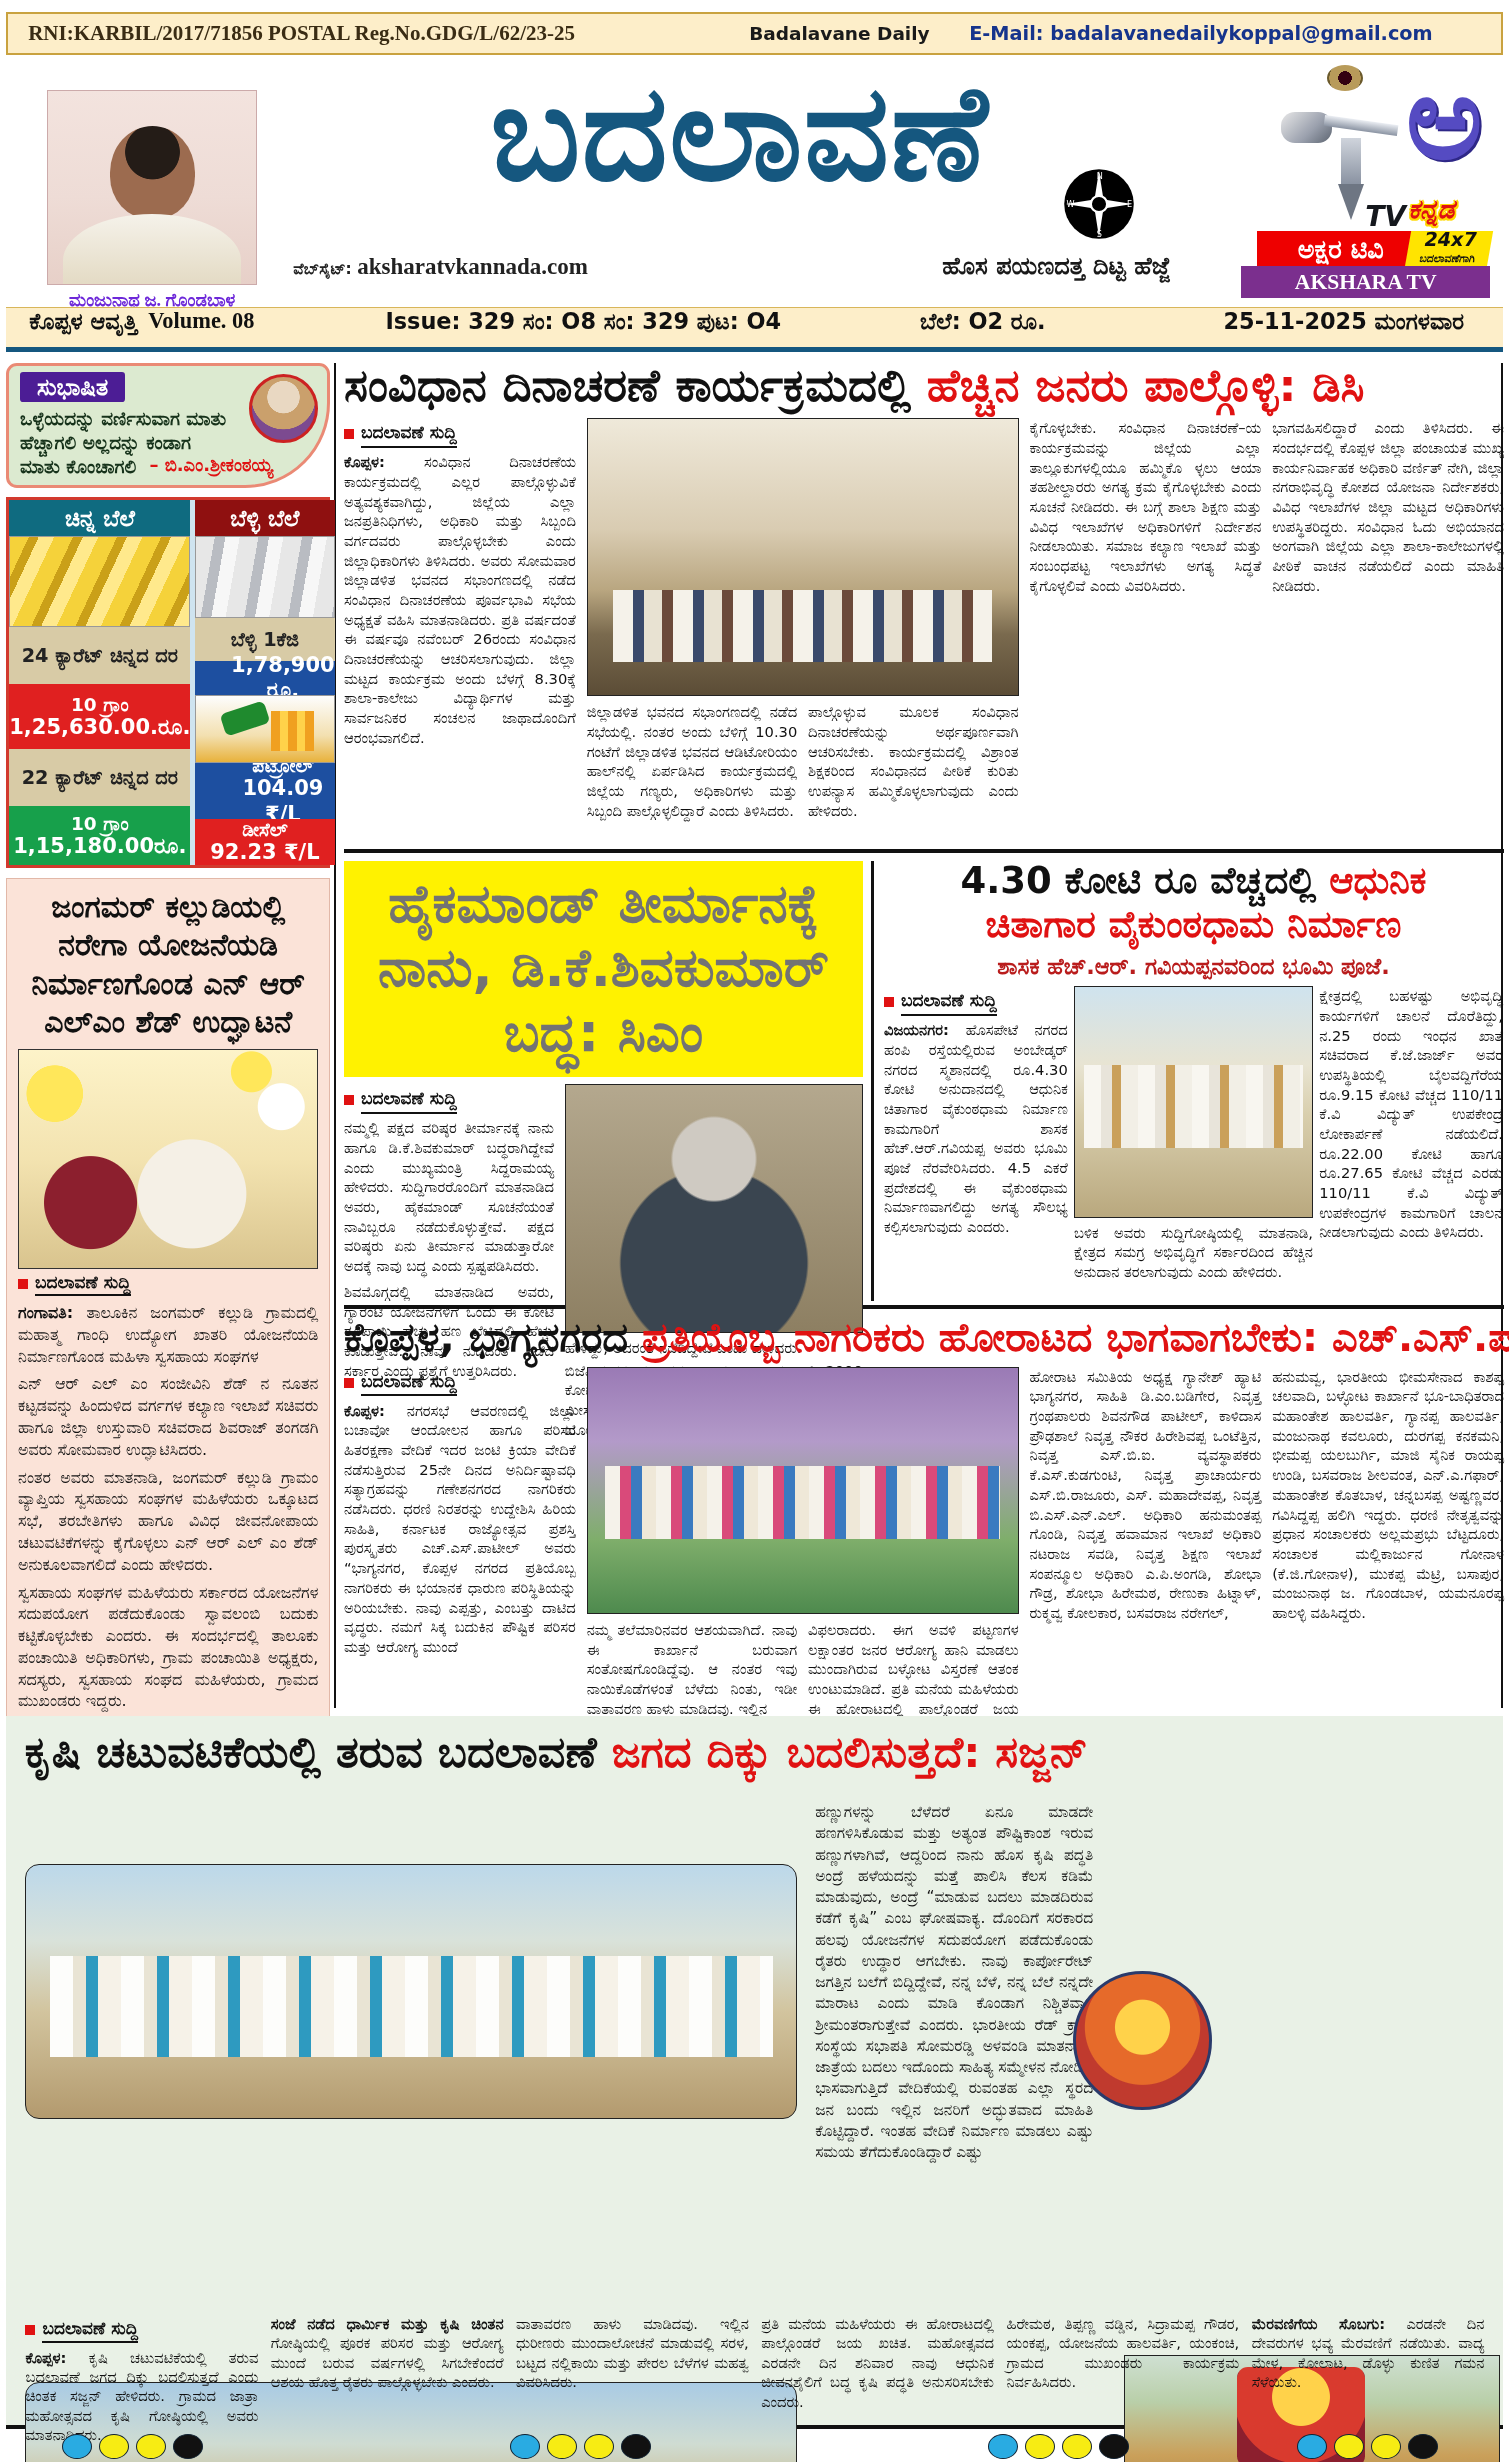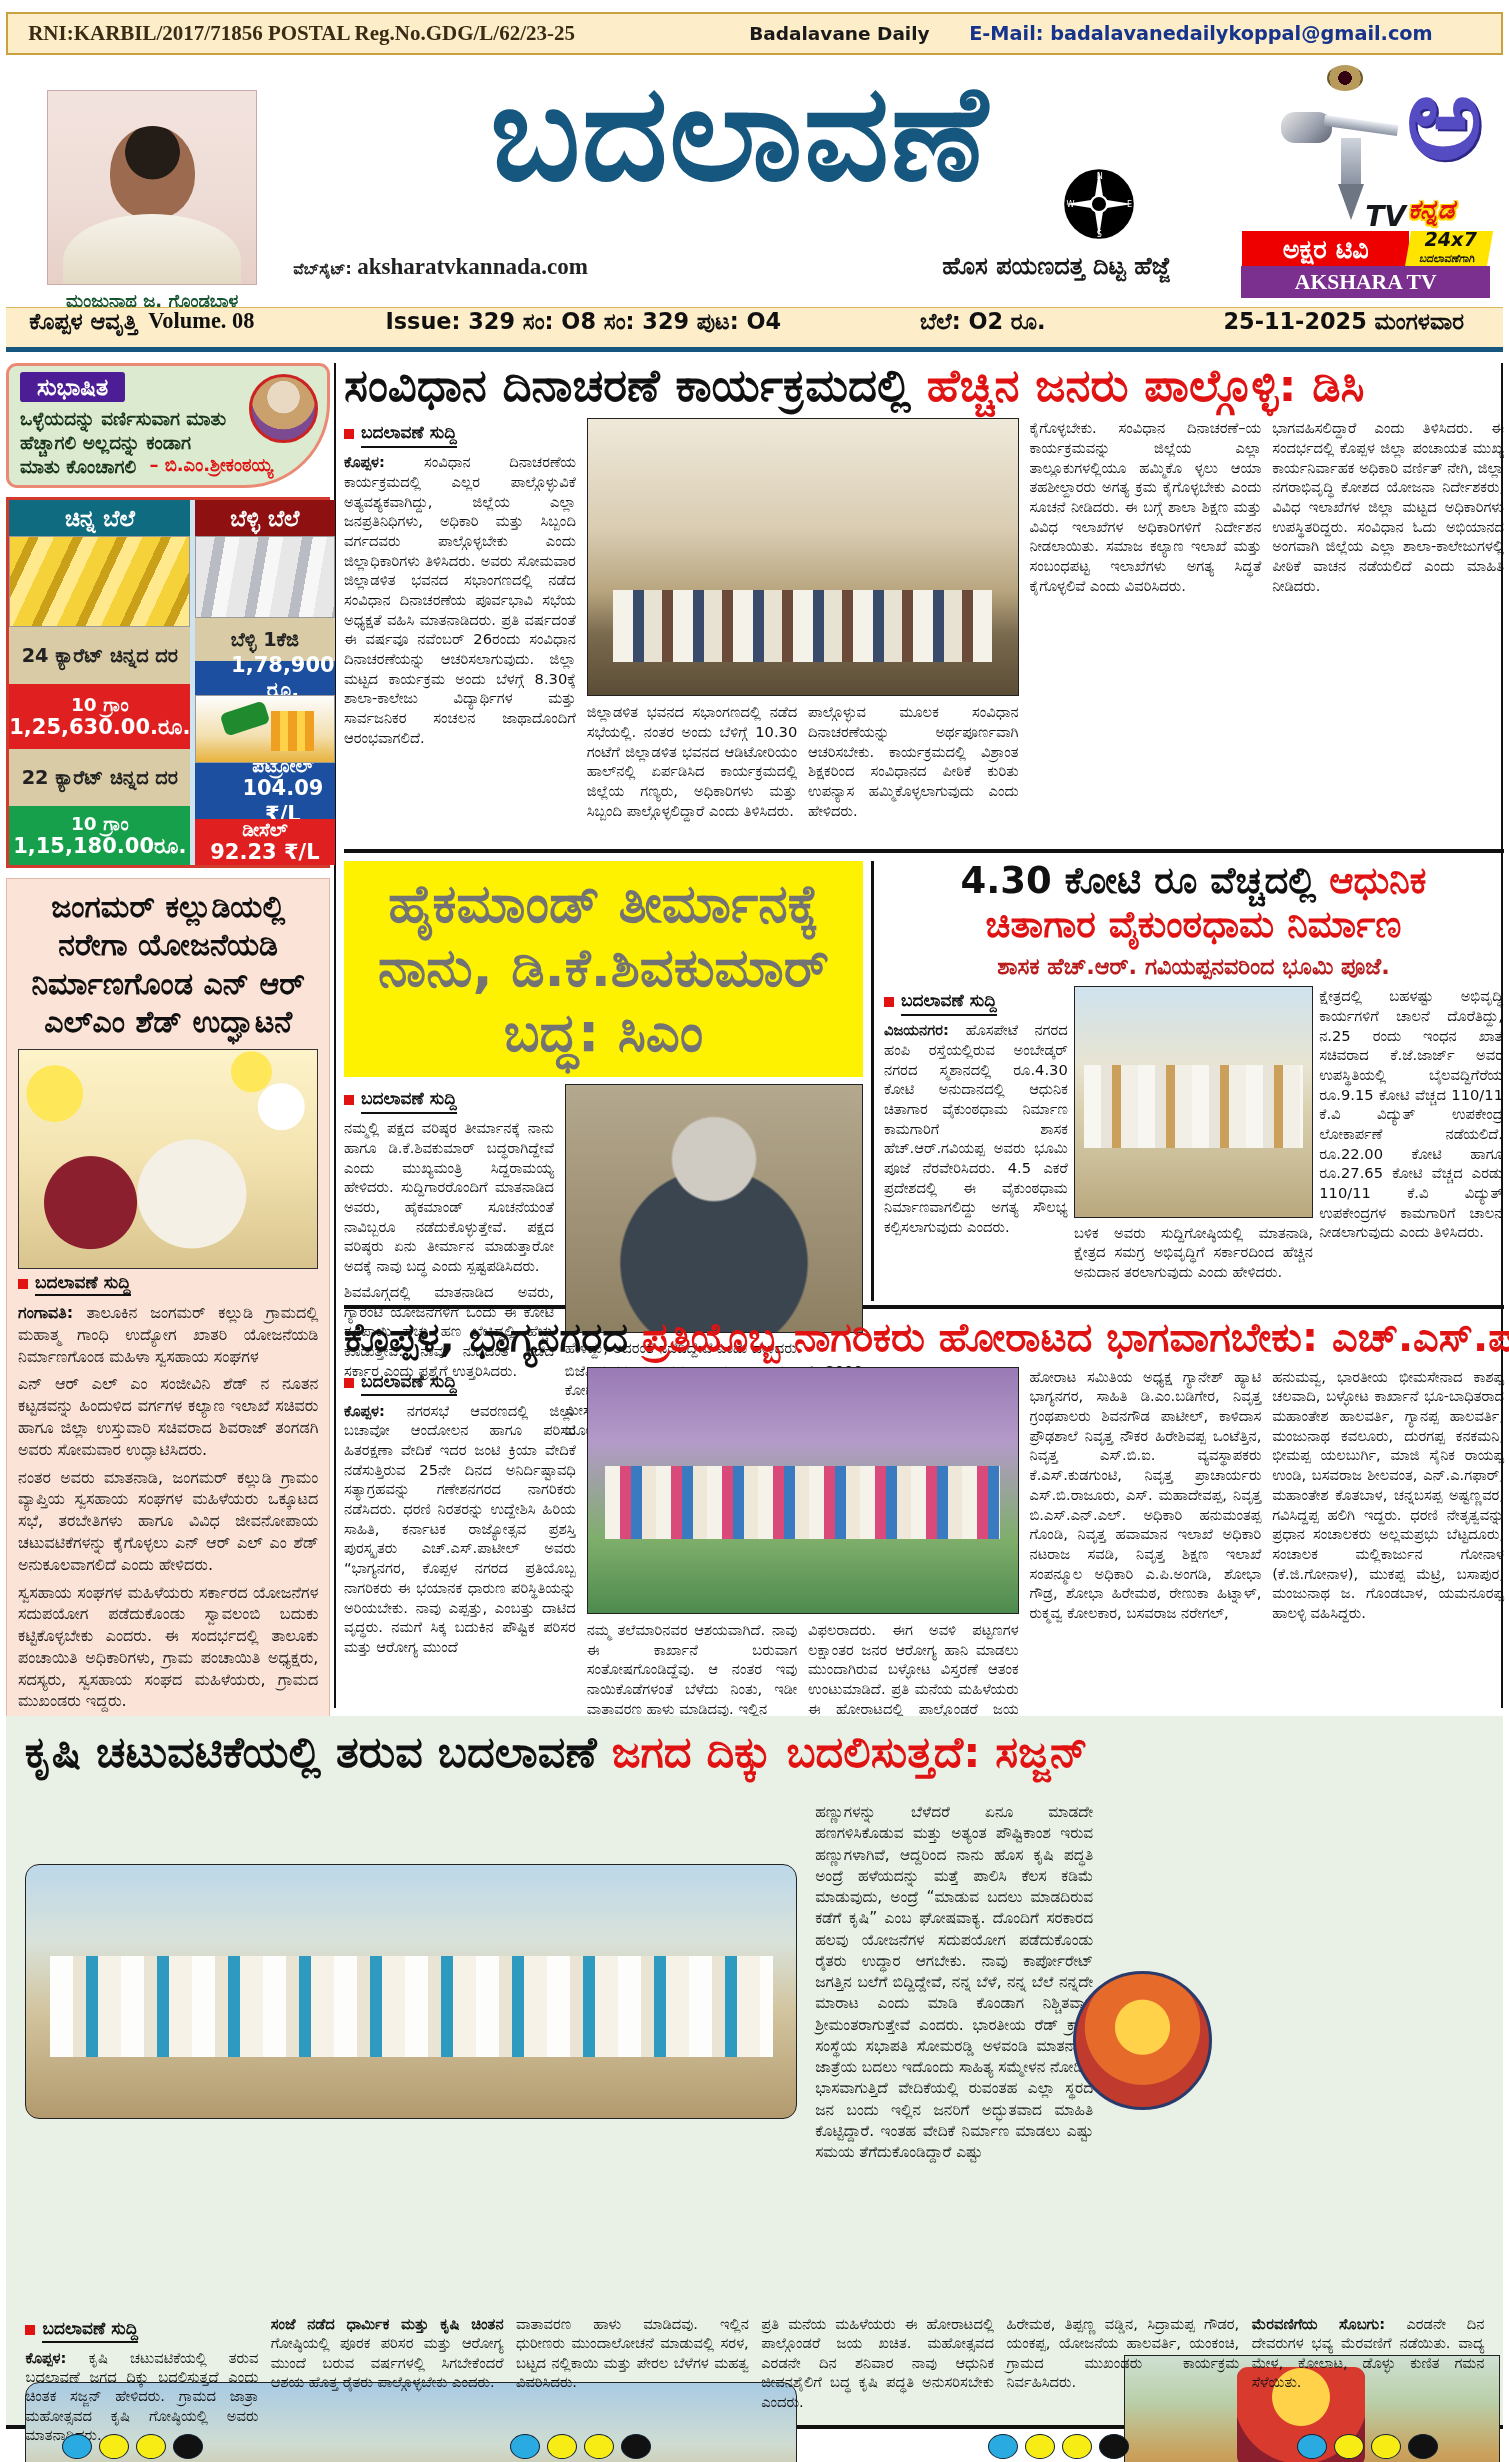--- a/index.html
+++ b/index.html
@@ -10,38 +10,38 @@
   .topbar .rni{margin-left:20px;font-family:"Liberation Serif",serif;font-size:21px;font-weight:700;color:#3a2c14;}
   .topbar .center{position:absolute;left:741px;font-size:18.5px;font-weight:700;color:#1a1a1a;}
   .topbar .email{position:absolute;left:961px;font-size:19.3px;font-weight:700;color:#16348c;}
   
   .masthead{top:59px;left:6.2px;width:1497px;height:247px;background:#fff;}
   .editor{left:34px;top:31px;width:224px;text-align:center;}
   .editor .photo{width:210px;height:195px;margin:0 auto;border:0.8px solid #caa;
     background:linear-gradient(180deg,#f3e3de 0%,#eedcd6 55%,#e7d0c8 100%);position:relative;overflow:hidden;}
   .editor .photo:before{content:"";position:absolute;left:50%;top:18%;width:85px;height:93px;margin-left:-42px;border-radius:50% 50% 46% 46%;background:radial-gradient(circle at 50% 28%,#241c17 0 34%,#9c6b4f 35% 100%);}
   .editor .photo:after{content:"";position:absolute;left:50%;bottom:-23px;width:178px;height:93px;margin-left:-89px;border-radius:50% 50% 0 0;background:linear-gradient(180deg,#f5f2ea,#ded3b8);}
-  .editor .name{margin-top:4.6px;font-size:18px;font-weight:700;color:#14532d;}
+  .editor .name{margin-top:4.6px;font-size:18px;font-weight:700;color:#6d28d9;font-family:Liberation Serif, serif;}
   .editor .role{font-size:14.7px;color:#222;margin-top:1.5px;}
   .mast-title{left:255px;top:-9.3px;width:957px;text-align:center;font-size:133px;font-weight:800;color:#15577f;letter-spacing:1.5px;line-height:1.25;}
   .compass{left:1056px;top:108px;width:74px;height:74px;}
   .website{left:287px;top:195px;font-size:15.4px;font-weight:700;color:#222;}
   .website b{font-size:23px;font-family:"Liberation Serif",serif;}
   .tagline{left:936px;top:193px;font-size:24px;font-weight:800;color:#1a1a1a;}
   
   .logo{left:1235px;top:4.6px;width:249px;height:236px;}
   .logo .aglyph{position:absolute;right:7.7px;top:-14px;font-size:116px;font-weight:800;color:#554bc2;text-shadow:2.3px 2.3px 0 #2e2787;}
   .logo .cam{position:absolute;left:86px;top:1.5px;width:36px;height:26px;border-radius:50%;background:radial-gradient(circle at 50% 50%,#301 0 30%,#b89b5a 31% 70%,#6b5a2c 71% 100%);}
   .logo .mic{position:absolute;left:40px;top:48px;width:51px;height:31px;border-radius:14px;background:linear-gradient(135deg,#e8e8e8,#9aa0ad 60%,#5c6470);}
   .logo .boom{position:absolute;left:83px;top:56px;width:74px;height:10.8px;background:linear-gradient(180deg,#eceff4,#8a93a2);transform:rotate(8deg);}
   .logo .pen{position:absolute;left:100px;top:74px;width:20px;height:46px;background:linear-gradient(180deg,#cfd4dc,#8a93a2);}
   .logo .nib{position:absolute;left:97px;top:120px;width:0;height:0;border-left:13px solid transparent;border-right:13px solid transparent;border-top:36px solid #6e7683;}
   .logo .tv{position:absolute;left:124px;top:136px;font-size:28px;font-weight:800;font-style:italic;color:#15181d;}
   .logo .kannada{position:absolute;left:167px;top:130px;font-size:26px;font-weight:800;font-style:italic;color:#e01212;text-shadow:1.5px 1.5px 0 #ffd900,-1.5px 1.5px 0 #ffd900,1.5px -1.5px 0 #ffd900,-1.5px -1.5px 0 #ffd900;}
-  .logo .redbox{position:absolute;left:1px;top:167px;width:167px;height:36px;background:#ee0000;color:#fff;font-size:25.5px;font-weight:800;text-align:center;line-height:36px;}
+  .logo .redbox{position:absolute;left:16px;top:167px;width:167px;height:36px;background:#ee0000;color:#fff;font-size:25.5px;font-weight:800;text-align:center;line-height:36px;}
   .logo .ywedge{position:absolute;left:167px;top:167px;width:82px;height:36px;background:#ffe400;transform:skewX(-10deg);text-align:center;}
   .logo .ywedge .b24{font-size:19.3px;font-weight:800;color:#111;line-height:18.5px;}
   .logo .ywedge .bsub{font-size:10.8px;font-weight:700;color:#111;line-height:10.8px;}
   .logo .purplebar{position:absolute;left:0px;top:202px;width:249px;height:32px;background:#7b2f8e;color:#fff;font-size:21.6px;font-weight:800;text-align:center;line-height:32px;font-family:"Liberation Serif",serif;}
   
   .issue{top:307px;left:6.2px;width:1497px;height:39px;background:#fdeec9;border-top:1.5px solid #d8b65a;display:flex;align-items:flex-start;font-weight:800;font-size:22.4px;}
   .issue .edition{margin-left:23px;}
   .issue .vol{margin-left:10.8px;font-family:"Liberation Serif",serif;}
   .issue .iss{margin-left:131px;}
   .issue .price{margin-left:139px;}

